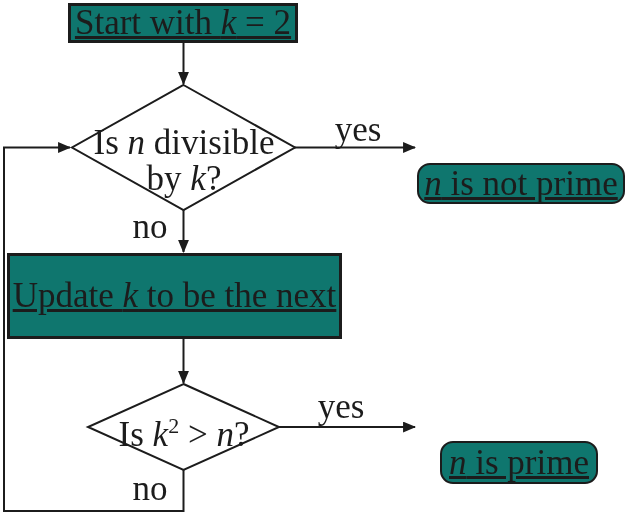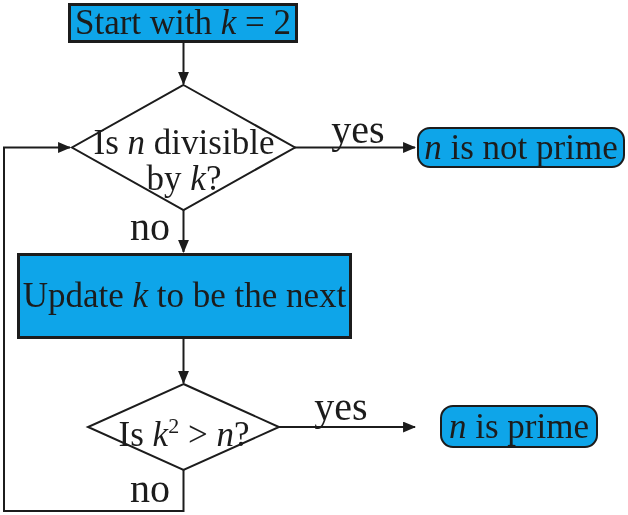--- a/index.html
+++ b/index.html
@@ -19,25 +19,26 @@
   }
   .node {
     position: absolute;
     box-sizing: border-box;
     display: flex;
     align-items: center;
     justify-content: center;
     text-align: center;
     font-size: 35px;
     line-height: 36px;
-    background: #0ea5e9;
+    background: #0f766e;
     white-space: pre;
+    text-decoration: underline;
   }
   .rect  { border: 3px solid #1c1c1c; }
-  .round { border: 2.5px solid #1c1c1c; border-radius: 13px; }
+  .round { border: 2.5px solid #1c1c1c; border-radius: 13px; margin-top: 36px; }
   .dtext {
     position: absolute;
     box-sizing: border-box;
     display: flex;
     flex-direction: column;
     align-items: center;
     justify-content: center;
     text-align: left;
     font-size: 35px;
     line-height: 36px;
@@ -46,21 +47,21 @@
   .col { flex-direction: column; }
   .var { font-style: italic; }
   .sup {
     font-size: 22px;
     line-height: 0;
     vertical-align: 13px;
     font-style: normal;
   }
   .edge-label {
     position: absolute;
-    font-size: 40px;
+    font-size: 35px;
     line-height: 35px;
     text-align: center;
     white-space: pre;
   }
 </style>
 </head>
 <body>
 
 <div id="canvas">
 
@@ -93,21 +94,21 @@
 
   <div class="dtext" style="left:72px; top:85px; width:224px; height:125px; padding-top:26px;">
     <span><span>Is </span><span class="var">n</span><span> divisible</span></span>
     <span><span>by </span><span class="var">k</span><span>?</span></span>
   </div>
 
   <div class="node round" style="left:417px; top:127px; width:208px; height:41px;">
     <span><span class="var">n</span><span> is not prime</span></span>
   </div>
 
-  <div class="node rect col" style="left:17px; top:253px; width:335px; height:86px;">
+  <div class="node rect col" style="left:7px; top:253px; width:335px; height:86px;">
     <span><span>Update </span><span class="var">k</span><span> to be the next</span></span>
   </div>
 
   <div class="dtext" style="left:88px; top:392px; width:192px; height:86px;">
     <span><span>Is </span><span class="var">k</span><span class="sup">2</span><span> &gt; </span><span class="var">n</span><span>?</span></span>
   </div>
 
   <div class="node round" style="left:440px; top:405px; width:158px; height:43px;">
     <span><span class="var">n</span><span> is prime</span></span>
   </div>

